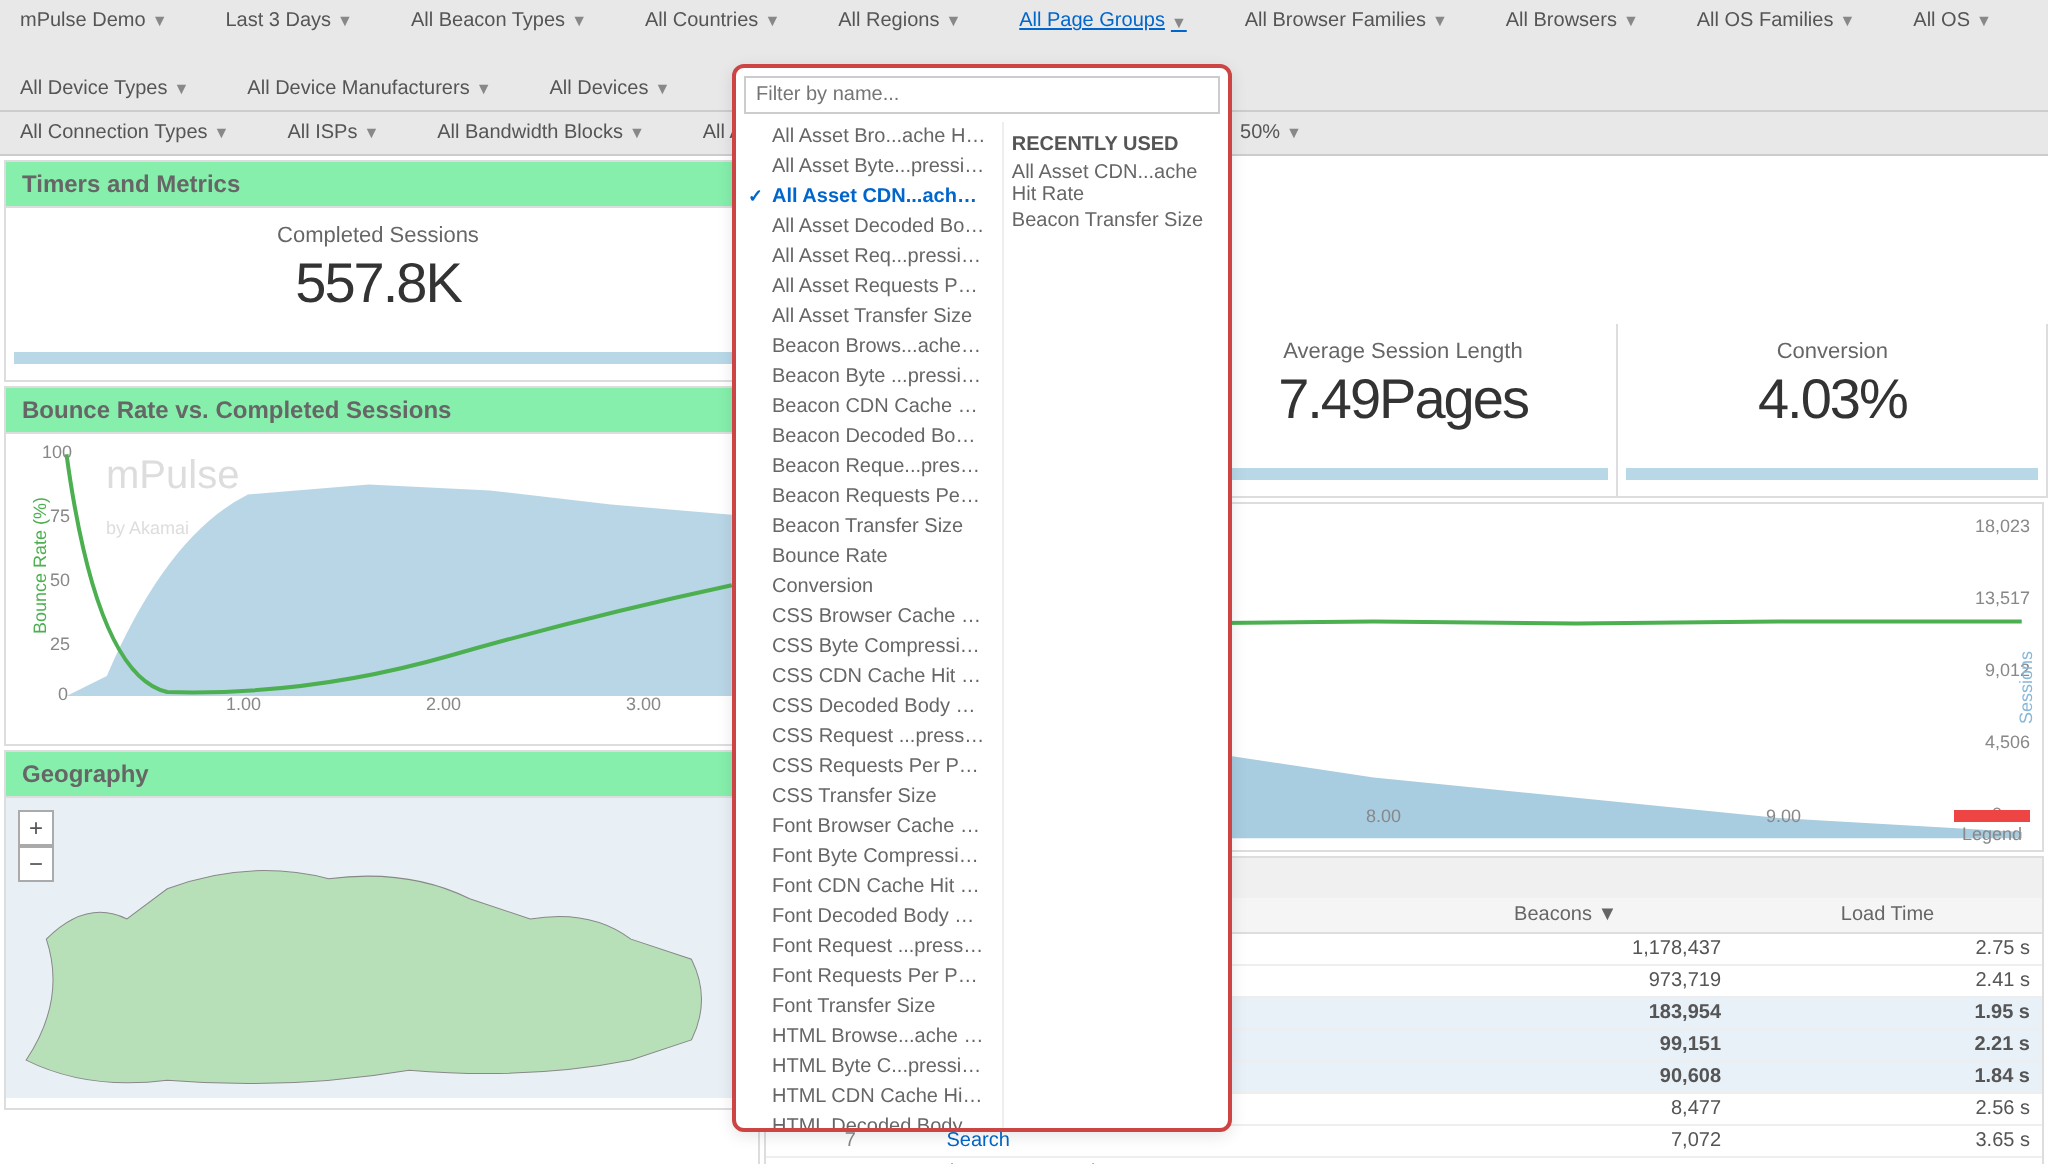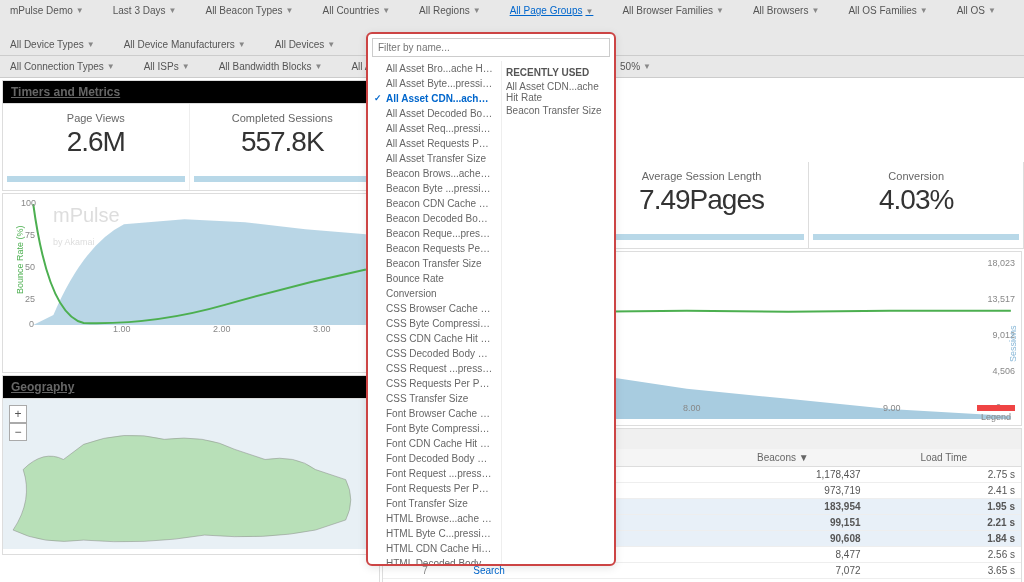--- a/index.html
+++ b/index.html
@@ -5,21 +5,21 @@
   * { box-sizing: border-box; }
   html, body { margin: 0; padding: 0; font-family: Arial, Helvetica, sans-serif; font-size: 11px; color: #555; background: #fff; width: 1024px; height: 582px; overflow: hidden; }
   .filter-bar { background: #e8e8e8; border-bottom: 1px solid #ccc; padding: 2px 4px; display: flex; flex-wrap: wrap; align-items: center; gap: 17px; font-size: 10px; }
   .filter-item { padding: 3px 6px; color: #555; cursor: pointer; white-space: nowrap; display: inline-flex; align-items: center; gap: 3px; }
   .filter-item.active { color: #0066cc; text-decoration: underline; align-items: flex-end; }
   .caret { font-size: 8px; color: #888; }
   .content { display: flex; height: calc(100% - 50px); }
   .left-col { width: 380px; border-right: 1px solid #ddd; }
   .right-col { flex: 1; position: relative; }
   .panel { border: 1px solid #ddd; margin: 2px; }
-  .panel-header { background: #000000; padding: 4px 8px; font-size: 12px; font-weight: bold; color: #666; border-bottom: 1px solid #ddd; text-decoration: underline; }
+  .panel-header { background: #86efac; padding: 4px 8px; font-size: 12px; font-weight: bold; color: #666; border-bottom: 1px solid #ddd; }
   .timers-row { display: flex; }
   .metric-card { flex: 1; text-align: center; padding: 8px 4px; border-right: 1px solid #eee; }
   .metric-label { font-size: 11px; color: #666; margin-bottom: 2px; }
   .metric-value { font-size: 28px; font-weight: 300; color: #333; letter-spacing: -1px; }
   .sparkline { height: 20px; margin-top: 4px; background: linear-gradient(to top, #b8d8e8 30%, transparent 30%); }
   .bounce-panel { height: 180px; }
   .bounce-chart { height: 140px; position: relative; padding: 4px; }
   .geo-panel { height: 180px; }
   .map-area { height: 150px; background: #e8f0f5; position: relative; }
   .zoom-controls { position: absolute; left: 6px; top: 6px; }
@@ -84,32 +84,28 @@
     <span class="filter-item">50%<span class="caret">▼</span></span>
   </div>
 
 <div class="content">
 
   <div class="left-col">
     <div class="panel">
       <div class="panel-header">Timers and Metrics</div>
       <div class="timers-row" id="metrics-left">
           <div class="metric-card">
-            <div class="metric-label">Page Views</div>
-            <div class="metric-value">2.6M</div>
-            <div class="sparkline"></div>
-          </div>
-          <div class="metric-card">
             <div class="metric-label">Completed Sessions</div>
             <div class="metric-value">557.8K</div>
             <div class="sparkline"></div>
           </div>
         </div>
     </div>
     <div class="panel bounce-panel">
+      <div class="panel-header">Bounce Rate vs. Completed Sessions</div>
       <div class="bounce-chart">
         <div class="watermark">mPulse<br><small>by Akamai</small></div>
         <svg class="chart-svg" viewBox="0 0 370 140" preserveAspectRatio="none">
           <path d="M 30 130 L 50 120 Q 80 50 120 30 L 180 25 L 240 28 L 300 35 L 360 40 L 360 130 Z" fill="#a8cce0" opacity="0.8"></path>
           <path d="M 30 10 Q 45 120 80 128 Q 150 130 220 110 Q 290 90 360 75" stroke="#4caf50" stroke-width="2" fill="none"></path>
         </svg>
         <div class="axis-label y-axis-label" style="left:12px;top:100px;color:#4caf50">Bounce Rate (%)</div>
         <div class="axis-label" style="left:18px;top:4px">100</div>
         <div class="axis-label" style="left:22px;top:36px">75</div>
         <div class="axis-label" style="left:22px;top:68px">50</div>

